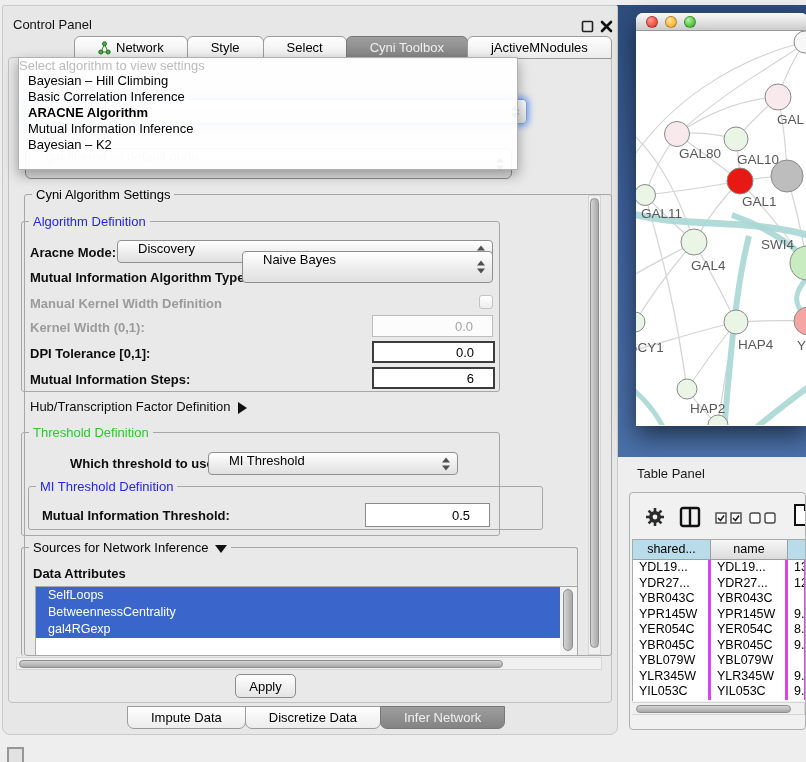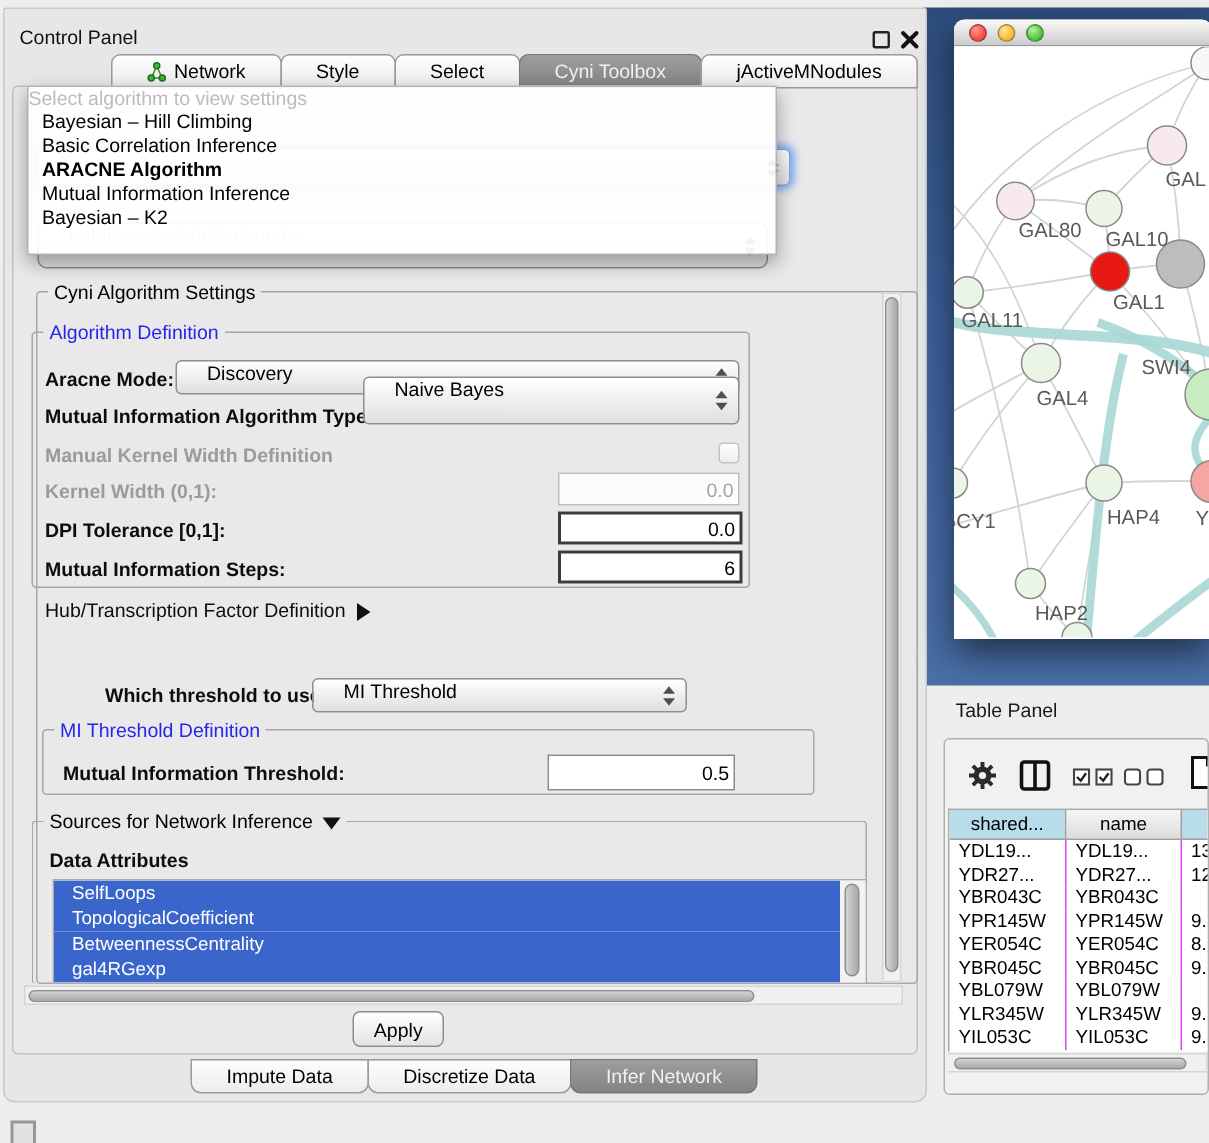--- a/index.html
+++ b/index.html
@@ -31,21 +31,21 @@
   .pitem{height:16px;line-height:16px;padding-left:9px;font-size:13px;color:#000;white-space:nowrap;}
   
   .combo{position:absolute;border:1px solid #8f8f8f;border-radius:4px;
      background:linear-gradient(#ffffff,#ededed 55%,#e0e0e0);font-size:13px;
      display:flex;align-items:flex-start;padding:0 22px 0 20px;box-sizing:border-box;}
   .spin{position:absolute;right:7px;top:50%;transform:translateY(-50%);width:8px;height:13px;}
   .spin:before,.spin:after{content:"";position:absolute;left:0;border-left:4px solid transparent;border-right:4px solid transparent;}
   .spin:before{top:0;border-bottom:5px solid #4f4f4f;}
   .spin:after{bottom:0;border-top:5px solid #4f4f4f;}
   .field{position:absolute;background:#fff;border:2px solid #3c3c3c;font-size:13px;
-     display:flex;align-items:center;justify-content:flex-end;padding:0 3px;box-sizing:border-box;}
+     display:flex;align-items:center;justify-content:flex-end;padding:0 19px;box-sizing:border-box;}
   .field.dis{border:1px solid #bdbdbd;color:#a3a3a3;background:#fcfcfc;}
   .group{position:absolute;border:1px solid #a7a7a7;border-radius:3px;box-sizing:border-box;}
   .legend{position:absolute;top:-8px;left:7px;background:#e9e9e9;padding:0 4px;font-size:13px;line-height:15px;white-space:nowrap;}
   .lbl{position:absolute;font-size:13px;color:#0d0d0d;white-space:nowrap;}
   .b{font-weight:bold;}
   .dis-t{color:#9b9b9b;}
   .cb{position:absolute;width:14px;height:14px;border:1px solid #c3c3c3;border-radius:3px;
       background:linear-gradient(#ffffff,#ededed);box-sizing:border-box;}
   .tri-r{display:inline-block;width:0;height:0;border-top:6px solid transparent;border-bottom:6px solid transparent;border-left:9px solid #111;vertical-align:middle;margin-left:8px;}
   .tri-d{display:inline-block;width:0;height:0;border-left:6px solid transparent;border-right:6px solid transparent;border-top:8px solid #111;vertical-align:middle;margin-left:6px;}
@@ -72,21 +72,21 @@
   .tp-title{position:absolute;left:637px;top:466px;font-size:13px;color:#1a1a1a;}
   .tp{position:absolute;left:629px;top:492px;width:177px;height:238px;background:#f1f1f1;
       border:1px solid #b0b0b0;border-radius:4px;box-sizing:border-box;overflow:hidden;}
   .tbl{position:absolute;left:2px;top:46px;width:175px;height:162px;background:#fff;
       border-top:1px solid #a9a9a9;border-left:1px solid #a9a9a9;box-sizing:border-box;overflow:hidden;}
   .thead{display:grid;grid-template-columns:78px 77px 1fr;height:20px;}
   .th{border-right:1px solid #9e9e9e;border-bottom:1px solid #9e9e9e;text-align:center;
       font-size:12.5px;line-height:19px;background:linear-gradient(#f6f6f6,#dcdcdc);overflow:hidden;}
   .th.hl{background:#b9dcea;}
   .trow{display:grid;grid-template-columns:78px 77px 1fr;height:15.5px;}
-  .tcell{padding-left:6px;font-size:12.5px;line-height:15.5px;border-right:1px solid #d946ef;
+  .tcell{padding-left:6px;font-size:12.5px;line-height:15.5px;border-right:3px solid #d946ef;
       overflow:hidden;white-space:nowrap;}
   .dock{position:absolute;left:7px;top:747px;width:13px;height:13px;border:2px solid #979797;background:#e2e2e2;}
   svg{display:block;}
 </style>
 </head>
 <body>
 
 <div id="root">
 
   <div class="desktop"></div>
@@ -182,41 +182,43 @@
   </div>
   <div class="lbl b" style="left:30px;top:372px;z-index:2;">Mutual Information Steps:</div>
   <div class="field" style="left:372px;top:367px;width:123px;height:22px;z-index:2;">
     <span>6</span>
   </div>
 
   <div class="lbl" style="left:30px;top:399px;z-index:2;">
     <span>Hub/Transcription Factor Definition</span><span class="tri-r"></span>
   </div>
 
+  <div class="group" style="left:21px;top:432px;width:479px;height:104px;z-index:2;">
+    <span class="legend" style="color:#2ec82e;">Threshold Definition</span>
+  </div>
   <div class="lbl b" style="left:70px;top:456px;z-index:2;">Which threshold to use:</div>
   <div class="combo" style="left:208px;top:452px;width:250px;height:23px;z-index:2;">
     <span>MI Threshold</span>
     <span class="spin"></span>
   </div>
   <div class="group" style="left:28px;top:486px;width:515px;height:44px;z-index:2;">
     <span class="legend" style="color:#2626e8;">MI Threshold Definition</span>
   </div>
   <div class="lbl b" style="left:42px;top:508px;z-index:2;">Mutual Information Threshold:</div>
   <div class="field" style="left:365px;top:503px;width:125px;height:24px;border-width:1px;border-color:#8a8a8a;z-index:2;">
     <span>0.5</span>
   </div>
 
   <div class="group" style="left:21px;top:547px;width:557px;height:109px;border-bottom:none;z-index:2;">
     <span class="legend"><span>Sources for Network Inference</span><span class="tri-d"></span></span>
   </div>
   <div class="lbl b" style="left:33px;top:566px;z-index:2;">Data Attributes</div>
   <div class="attr-list" style="z-index:2;">
     <div id="attr-items">
         <div class="attr-item" style="background: rgb(58, 102, 204);">SelfLoops</div>
-        <div class="attr-item" style="background: rgb(58, 102, 204);">TopologicalCoefficient</div>
         <div class="attr-item" style="background: rgb(58, 102, 204);">BetweennessCentrality</div>
         <div class="attr-item" style="background: rgb(58, 102, 204);">gal4RGexp</div>
       </div>
     <div class="vtrack" style="left:524px;top:0;width:17px;height:68px;border:none;background:#f3f3f3;">
       <div class="vthumb" style="left:3px;top:2px;width:10px;height:62px;"></div>
     </div>
   </div>
 
   <div class="vtrack" style="left:16px;top:657px;width:586px;height:13px;z-index:3;">
     <div class="hthumb" style="left:2px;top:2px;width:484px;height:8px;"></div>

